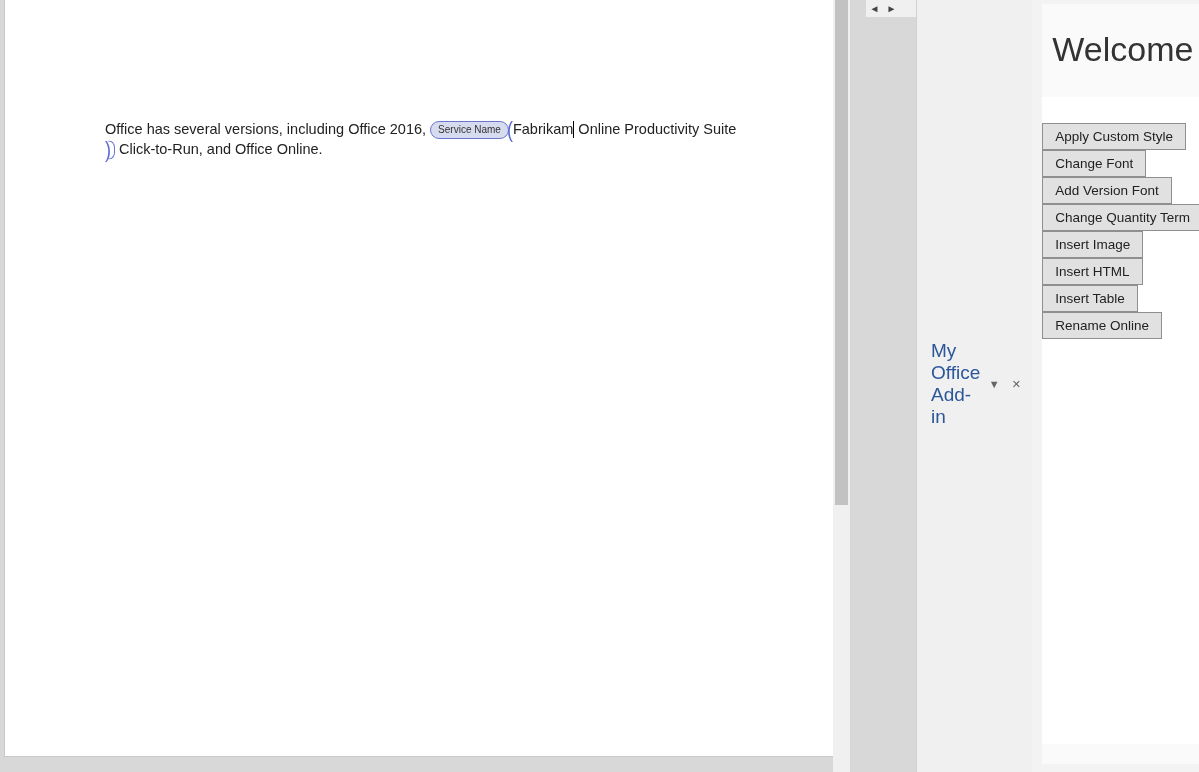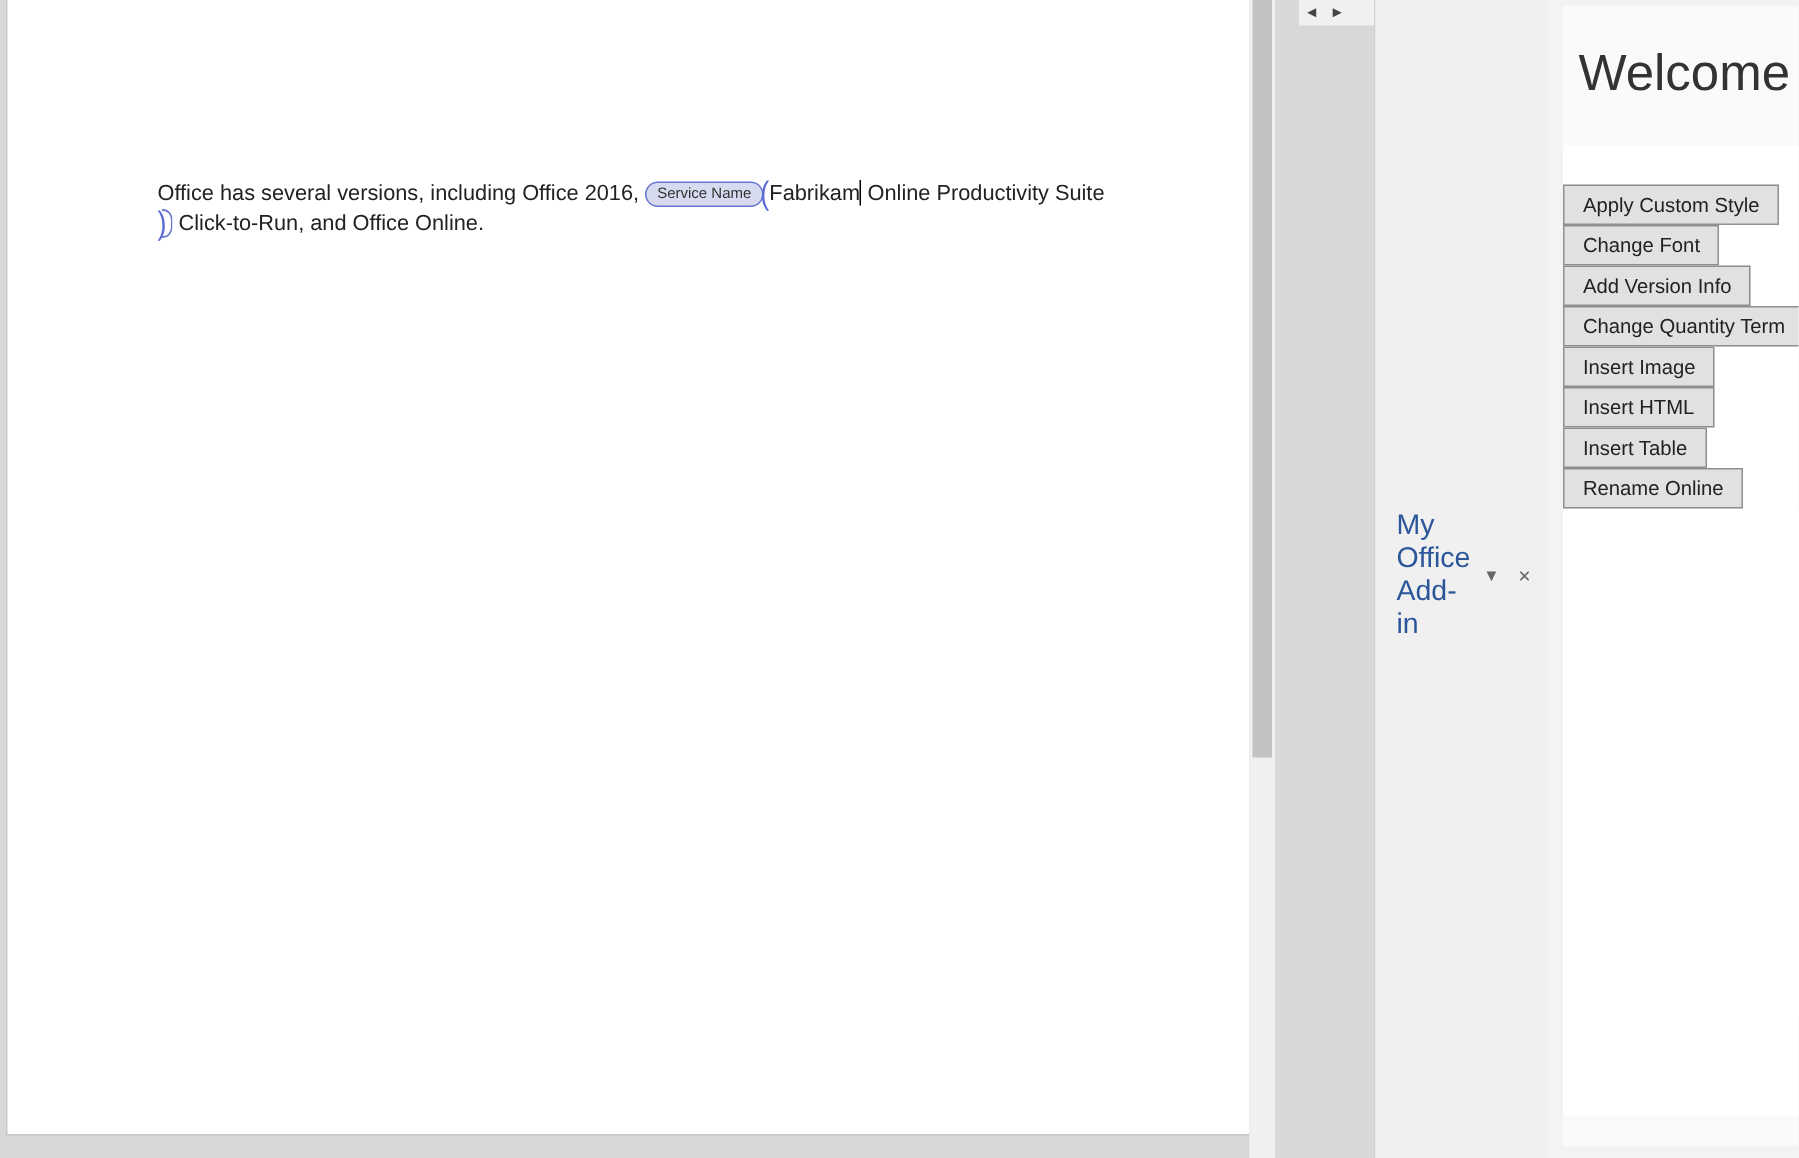--- a/index.html
+++ b/index.html
@@ -207,21 +207,21 @@
     <div class="tp-icon">✕</div>
   </div>
   <div class="tp-body-wrap">
     <div class="tp-body">
       <div class="tp-banner">
         <div class="tp-banner-title">Welcome</div>
       </div>
       <div class="tp-content">
         <button class="tp-btn">Apply Custom Style</button>
         <button class="tp-btn">Change Font</button>
-        <button class="tp-btn">Add Version Info</button>
+        <button class="tp-btn">Add Version Font</button>
         <button class="tp-btn">Change Quantity Term</button>
         <button class="tp-btn">Insert Image</button>
         <button class="tp-btn">Insert HTML</button>
         <button class="tp-btn">Insert Table</button>
         <button class="tp-btn">Rename Online</button>
       </div>
     </div>
     <div class="tp-vscroll">
       <div class="up">▲</div>
       <div class="tp-vscroll-thumb"></div>

